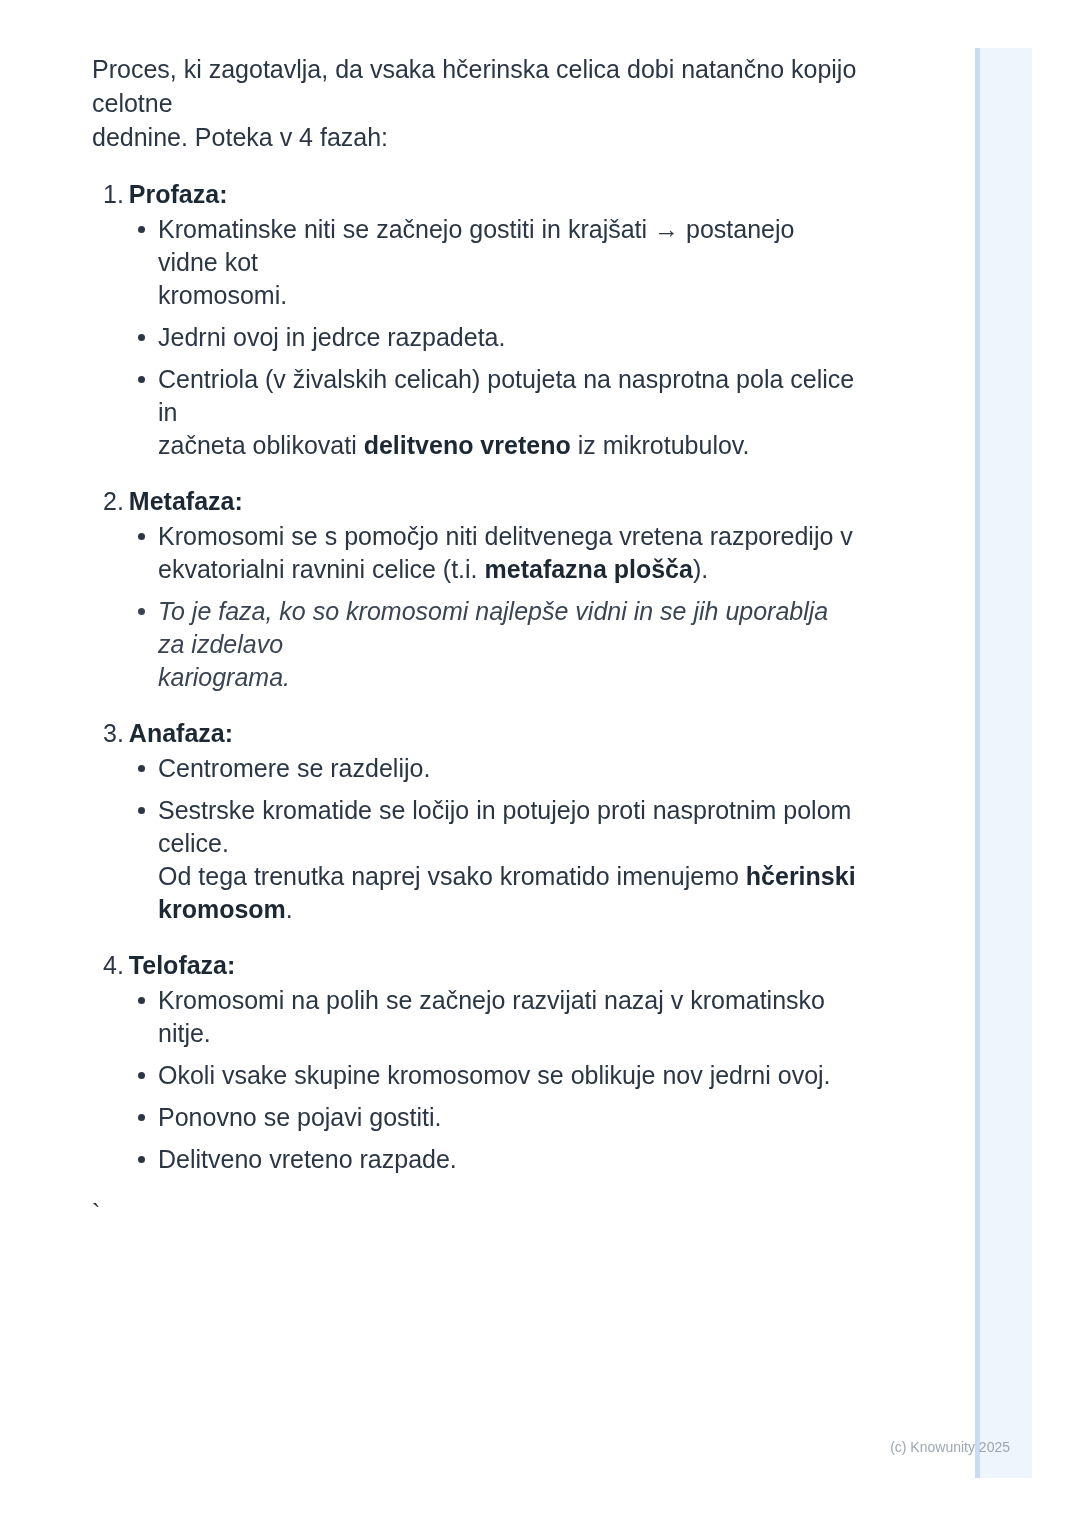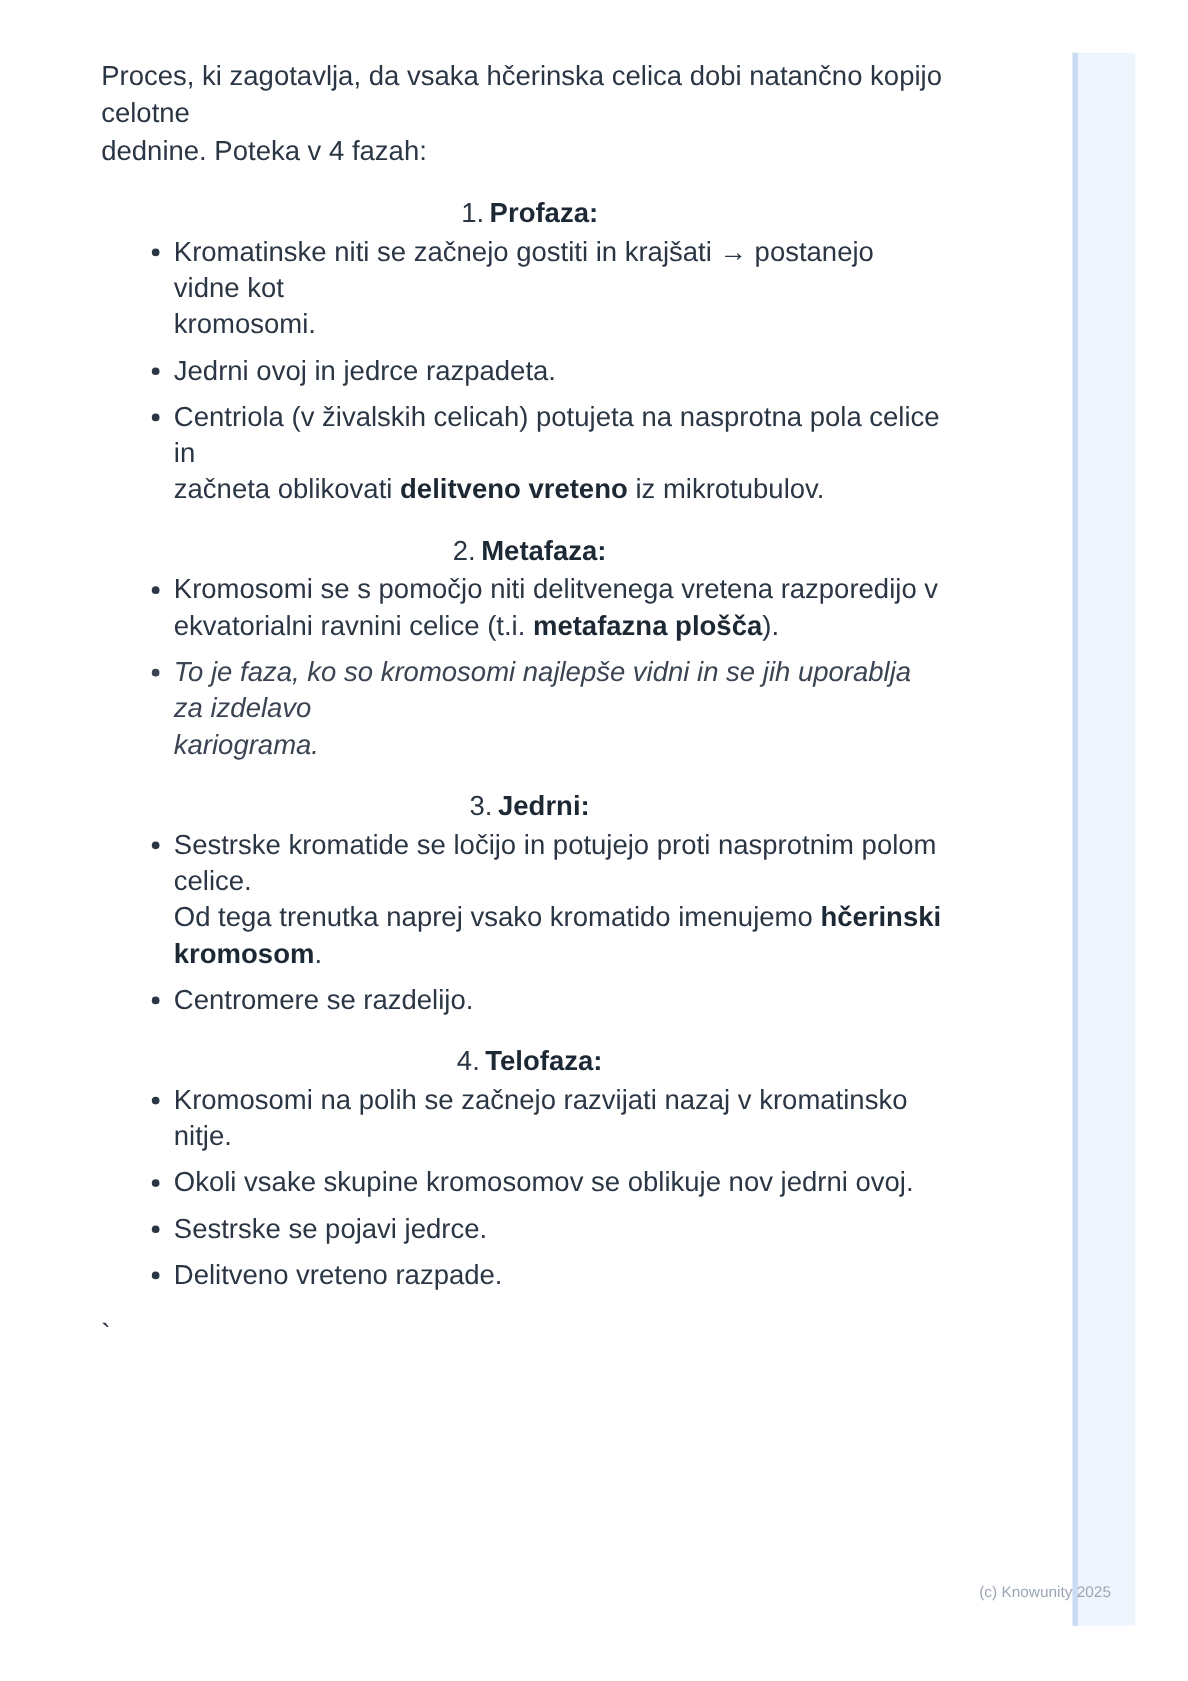--- a/index.html
+++ b/index.html
@@ -45,21 +45,20 @@
     gap: 14px;
     margin: 24px 0 0 0;
     padding: 0;
     list-style: none;
   }
 
   .phase-heading {
     padding-left: 11px;
     line-height: 33px;
     margin: 0 0 2px 0;
-    text-align: center;
   }
   .phase-num { margin-right: 5px; }
   .phase-name { font-weight: bold; color: var(--bold-text, #1d2835); }
 
   .bullet {
     position: relative;
     padding-left: 66px;
     line-height: 33px;
     margin: 0 0 9px 0;
     white-space: pre-wrap;
@@ -116,34 +115,34 @@
       <div class="phase">
         <div class="phase-heading"><span class="phase-num">2.</span><b class="phase-name">Metafaza:</b></div>
         <div class="bullets">
           <div class="bullet"><span>Kromosomi se s pomočjo niti delitvenega vretena razporedijo v
 ekvatorialni ravnini celice (t.i. </span><b>metafazna plošča</b><span>).</span></div>
           <div class="bullet italic"><span>To je faza, ko so kromosomi najlepše vidni in se jih uporablja za izdelavo
 kariograma.</span></div>
         </div>
       </div>
       <div class="phase">
-        <div class="phase-heading"><span class="phase-num">3.</span><b class="phase-name">Jedrni:</b></div>
+        <div class="phase-heading"><span class="phase-num">3.</span><b class="phase-name">Anafaza:</b></div>
         <div class="bullets">
+          <div class="bullet"><span>Centromere se razdelijo.</span></div>
           <div class="bullet"><span>Sestrske kromatide se ločijo in potujejo proti nasprotnim polom celice.
 Od tega trenutka naprej vsako kromatido imenujemo </span><b>hčerinski
 kromosom</b><span>.</span></div>
-          <div class="bullet"><span>Centromere se razdelijo.</span></div>
         </div>
       </div>
       <div class="phase">
         <div class="phase-heading"><span class="phase-num">4.</span><b class="phase-name">Telofaza:</b></div>
         <div class="bullets">
           <div class="bullet"><span>Kromosomi na polih se začnejo razvijati nazaj v kromatinsko nitje.</span></div>
           <div class="bullet"><span>Okoli vsake skupine kromosomov se oblikuje nov jedrni ovoj.</span></div>
-          <div class="bullet"><span>Sestrske se pojavi jedrce.</span></div>
+          <div class="bullet"><span>Ponovno se pojavi gostiti.</span></div>
           <div class="bullet"><span>Delitveno vreteno razpade.</span></div>
         </div>
       </div>
     </div>
 
   <div class="stray">`</div>
 </div>
 
 <div class="copyright">(c) Knowunity 2025</div>
 

